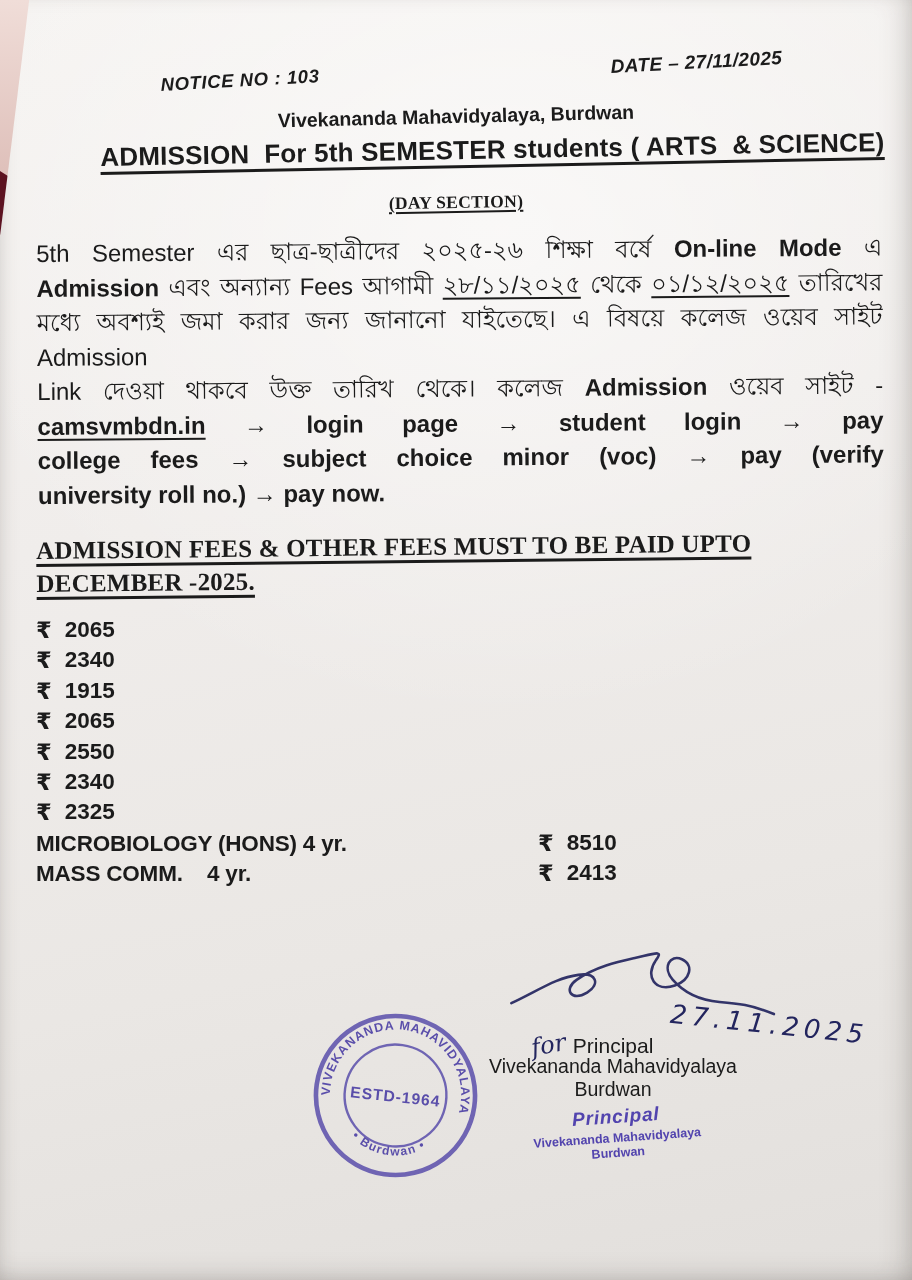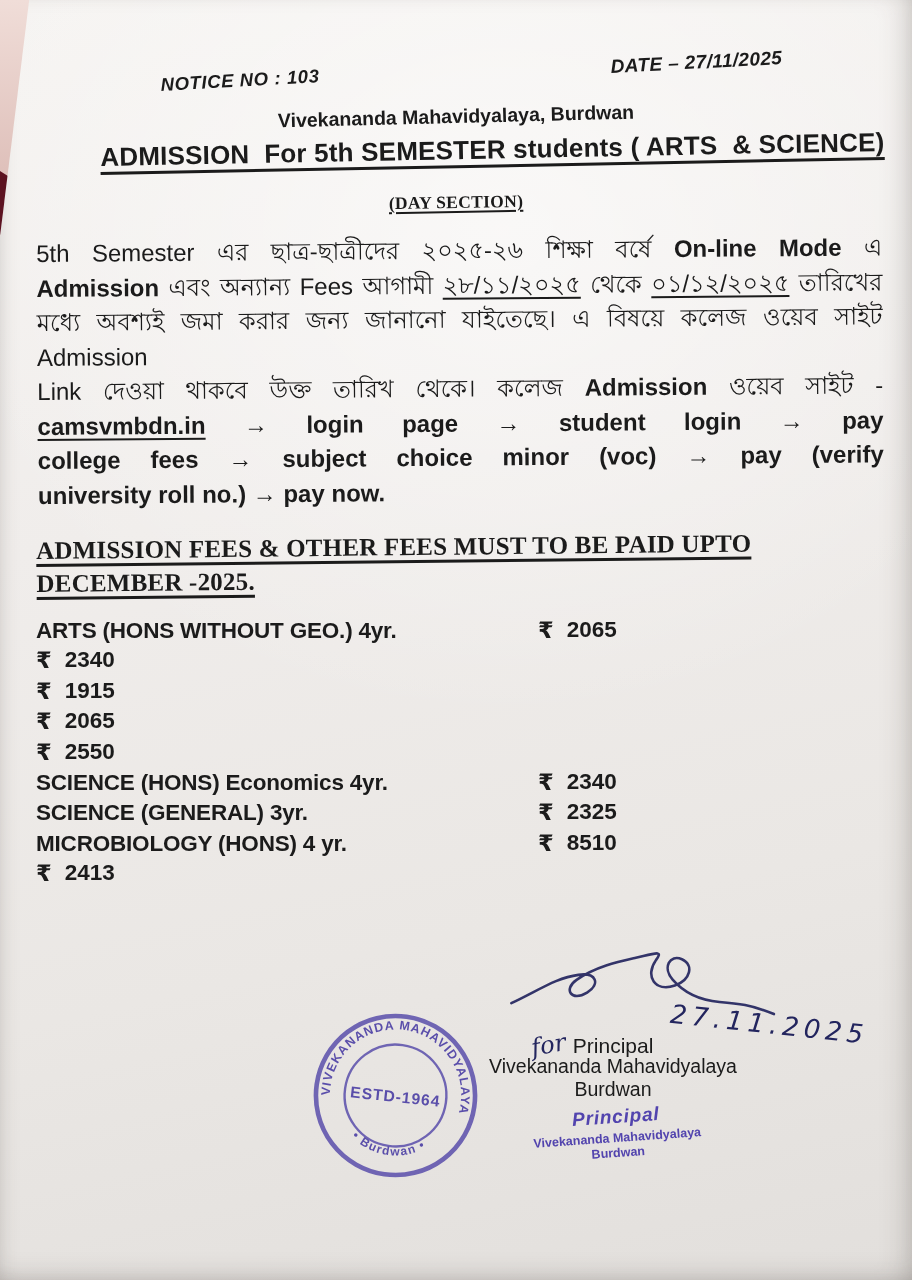--- a/index.html
+++ b/index.html
@@ -113,21 +113,20 @@
         <div class="para-line"><span>Link দেওয়া থাকবে উক্ত তারিখ থেকে। কলেজ </span><span class="b">Admission</span><span> ওয়েব সাইট -</span></div>
         <div class="para-line"><span class="b u">camsvmbdn.in</span><span class="b"> → </span><span class="b">login page</span><span class="b"> → </span><span class="b">student login</span><span class="b"> → </span><span class="b">pay</span></div>
         <div class="para-line"><span class="b">college fees</span><span class="b"> → </span><span class="b">subject choice minor (voc)</span><span class="b"> → </span><span class="b">pay (verify</span></div>
         <div class="para-line no-j"><span class="b">university roll no.)</span><span class="b"> → </span><span class="b">pay now.</span></div>
       </div>
 
     <div class="abs fees-heading">ADMISSION FEES &amp; OTHER FEES MUST TO BE PAID UPTO DECEMBER -2025.</div>
 
     <div class="abs fee-table">
         <div class="fee-row">
-          <span class="fee-label">ARTS (HONS WITHOUT GEO.) 4yr.</span>
           <span class="fee-amount">
             <span>₹</span>
             <span>2065</span>
           </span>
         </div>
         <div class="fee-row">
           <span class="fee-amount">
             <span>₹</span>
             <span>2340</span>
           </span>
@@ -144,41 +143,40 @@
             <span>2065</span>
           </span>
         </div>
         <div class="fee-row">
           <span class="fee-amount">
             <span>₹</span>
             <span>2550</span>
           </span>
         </div>
         <div class="fee-row">
-          <span class="fee-label">SCIENCE (HONS) Economics 4yr.</span>
           <span class="fee-amount">
             <span>₹</span>
             <span>2340</span>
           </span>
         </div>
         <div class="fee-row">
-          <span class="fee-label">SCIENCE (GENERAL) 3yr.</span>
           <span class="fee-amount">
             <span>₹</span>
             <span>2325</span>
           </span>
         </div>
         <div class="fee-row">
           <span class="fee-label">MICROBIOLOGY (HONS) 4 yr.</span>
           <span class="fee-amount">
             <span>₹</span>
             <span>8510</span>
           </span>
         </div>
         <div class="fee-row">
+          <span class="fee-label">MASS COMM.    4 yr.</span>
           <span class="fee-amount">
             <span>₹</span>
             <span>2413</span>
           </span>
         </div>
       </div>
 
     <svg class="abs sig-svg" width="310" height="88" viewBox="0 0 310 88">
       <path d="M6 52 C34 40,52 28,74 26 C92 24,96 36,82 44 C66 53,58 40,72 31
                C92 18,116 14,132 11 C152 7,160 4,152 14 C140 30,150 46,170 40

